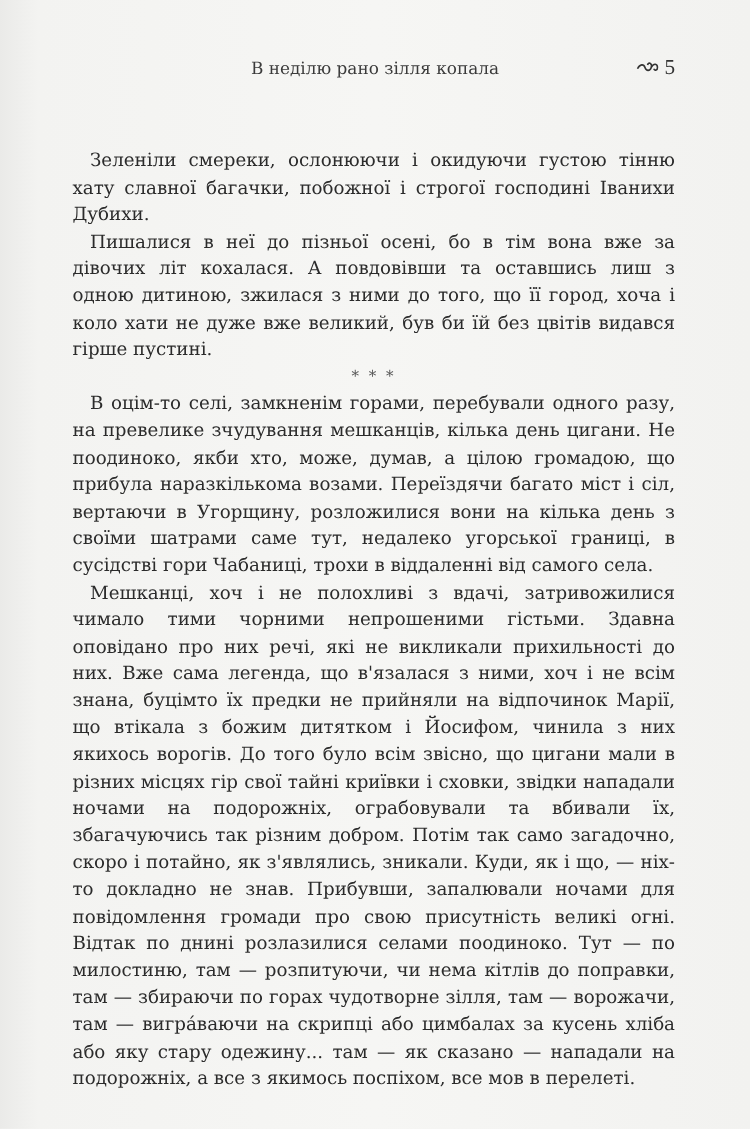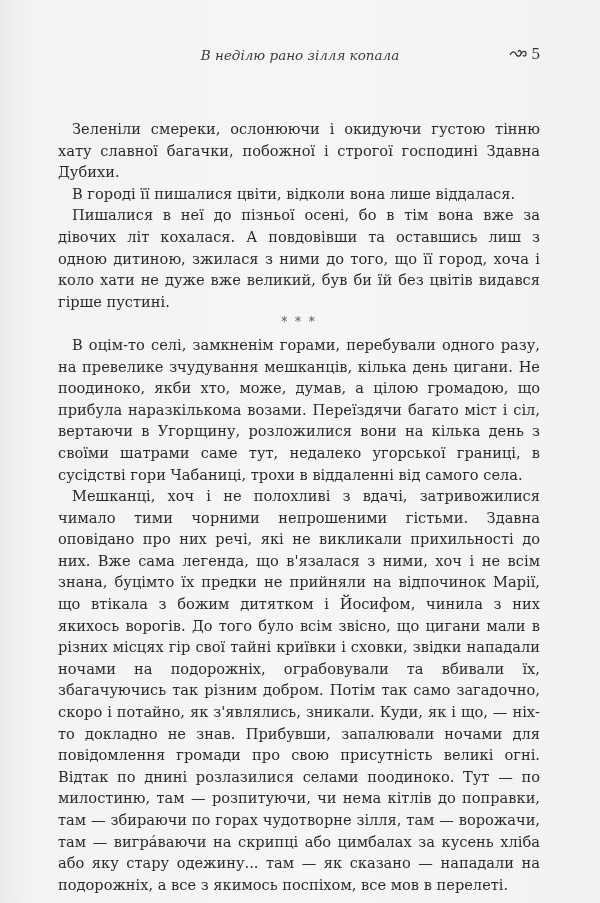--- a/index.html
+++ b/index.html
@@ -12,21 +12,21 @@
   }
   .page {
     position: absolute; left: 0; top: 0; width: 600px; height: 903px;
     background: linear-gradient(90deg, #eaeae8 0px, #f3f3f1 30px, #f6f6f4 300px, #f2f2f0 600px);
   }
   .running-header {
     position: absolute; top: 44px; left: 60px; width: 480px; height: 24px;
   }
   .header-title {
     position: absolute; left: 0; right: 0; text-align: center;
-    font-family: "DejaVu Serif", serif; font-style: italic;
+    font-family: "DejaVu Serif", serif; 
     font-size: 13.5px; color: #3a3a3a; top: 3px;
   }
   .header-right {
     position: absolute; right: 0; top: 0;
     display: flex; align-items: center; gap: 5px;
   }
   .ornament { font-size: 14px; color: #333; line-height: 1; }
   .page-number { font-size: 17px; color: #333; font-family: "Liberation Serif", serif; }
   .body-text {
     position: absolute; top: 118px; left: 58px; width: 482px;
@@ -49,20 +49,19 @@
       <span class="ornament">
         <svg width="18" height="12" viewBox="0 0 18 12">
           <path d="M1 8 C3 4, 6 4, 7 7 C8 10, 11 10, 12 7 C13 4, 10 2, 9 5 M12 7 C14 3, 17 4, 17 7 C17 9, 15 10, 14 8" fill="none" stroke="#333" stroke-width="1.3"></path>
         </svg>
       </span>
       <span class="page-number">5</span>
     </span>
   </div>
 
   <div class="body-text">
-    <p>Зеленіли смереки, ослонюючи і окидуючи густою тінню хату славної багачки, побожної і строгої господині Здавна Дубихи.</p>
-    <p>В городі її пишалися цвіти, відколи вона лише віддалася.</p>
+    <p>Зеленіли смереки, ослонюючи і окидуючи густою тінню хату славної багачки, побожної і строгої господині Іванихи Дубихи.</p>
     <p>Пишалися в неї до пізньої осені, бо в тім вона вже за дівочих літ кохалася. А повдовівши та оставшись лиш з одною дитиною, зжилася з ними до того, що її город, хоча і коло хати не дуже вже великий, був би їй без цвітів видався гірше пустині.</p>
     <p class="separator">* * *</p>
     <p>В оцім-то селі, замкненім горами, перебували одного разу, на превелике зчудування мешканців, кілька день цигани. Не по­одиноко, якби хто, може, думав, а цілою громадою, що прибула наразкількома возами. Переїздячи багато міст і сіл, вертаючи в Угорщину, розложилися вони на кілька день з своїми шатрами саме тут, недалеко угорської границі, в сусідстві гори Чабаниці, трохи в віддаленні від самого села.</p>
     <p>Мешканці, хоч і не полохливі з вдачі, затривожилися чимало тими чорними непрошеними гістьми. Здавна оповідано про них речі, які не викликали прихильності до них. Вже сама легенда, що в'язалася з ними, хоч і не всім знана, буцімто їх предки не прийняли на відпочинок Марії, що втікала з божим дитятком і Йосифом, чинила з них якихось ворогів. До того було всім звісно, що цигани мали в різних місцях гір свої тайні криївки і схов­ки, звідки нападали ночами на подорожніх, ограбовували та вбива­ли їх, збагачуючись так різним добром. Потім так само загадоч­но, скоро і потайно, як з'являлись, зникали. Куди, як і що, — ніх­то докладно не знав. Прибувши, запалювали ночами для повідомлення громади про свою присутність великі огні. Відтак по днині розлазилися селами поодиноко. Тут — по милостиню, там — розпитуючи, чи нема кітлів до поправки, там — збираю­чи по горах чудотворне зілля, там — ворожачи, там — вигрáва­ючи на скрипці або цимбалах за кусень хліба або яку стару оде­жину... там — як сказано — нападали на подорожніх, а все з якимось поспіхом, все мов в перелеті.</p>
   </div>
 </div>
 
 </body></html>

